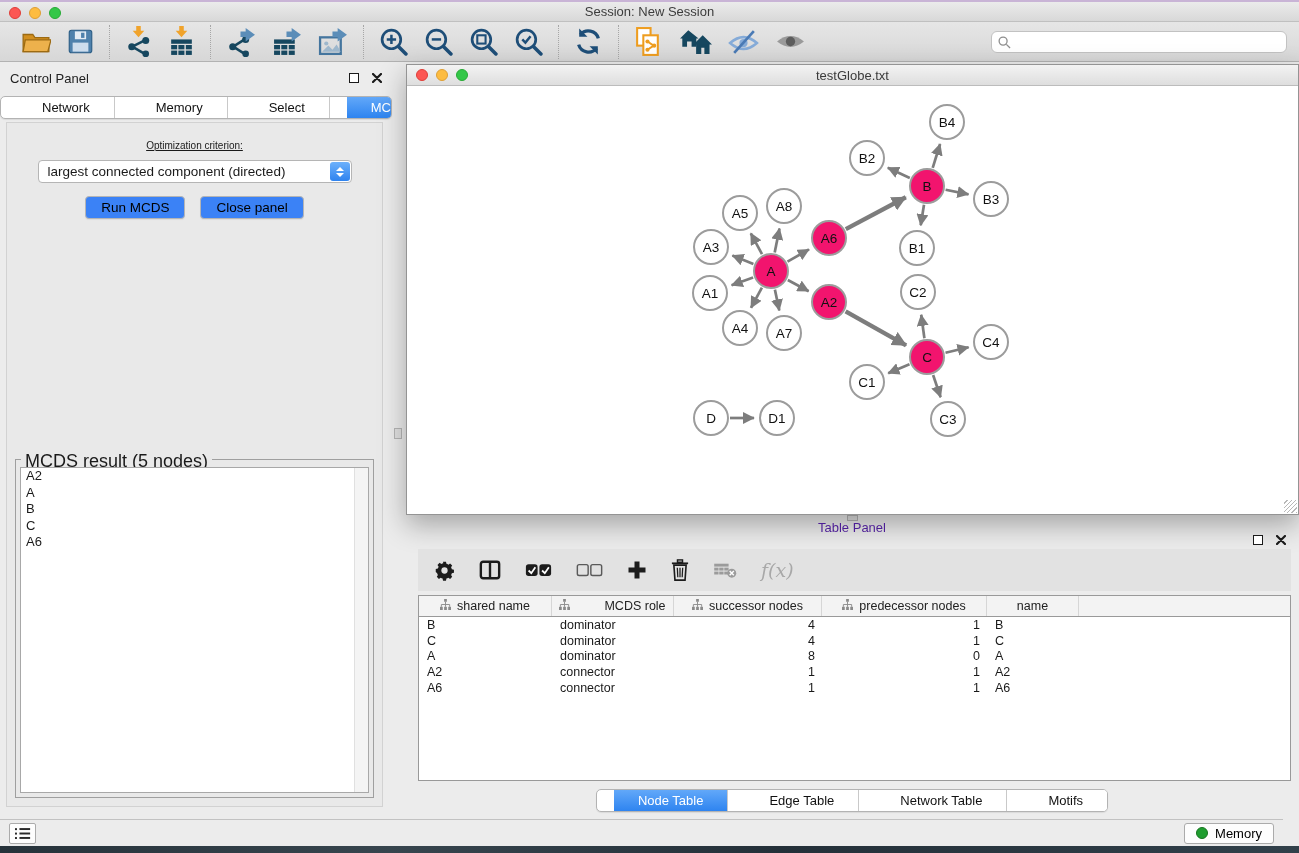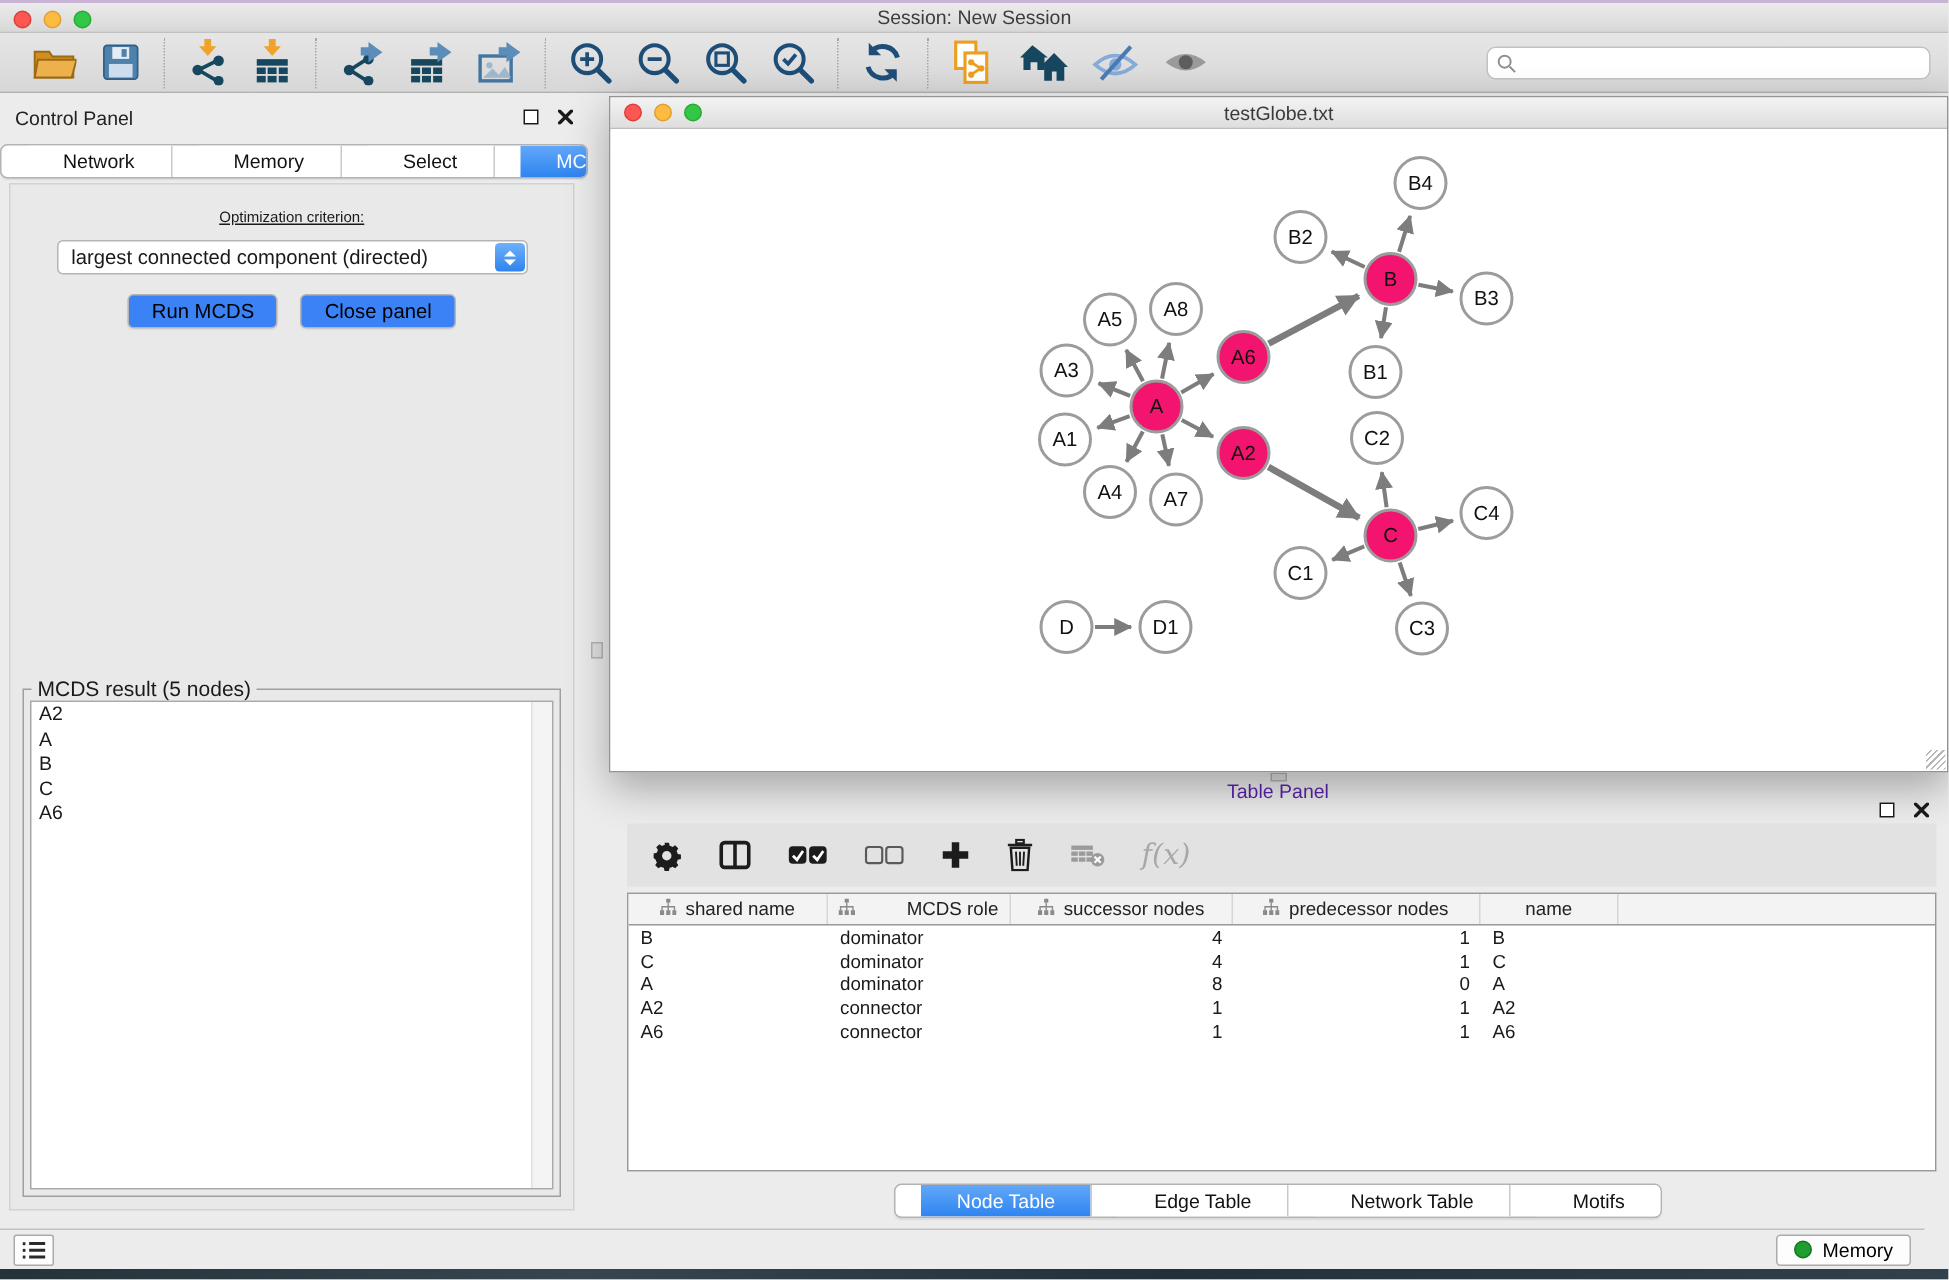--- a/index.html
+++ b/index.html
@@ -36,21 +36,21 @@
   .seg.selected { background:linear-gradient(#62a8f9,#2e84f0); color:#fff; }
   .cp-body { position:absolute; top:57px; left:6px; right:9px; bottom:12px; background:#e9e9e9; border:1px solid #d2d2d2; }
   .crit-label { text-align:center; margin-top:17px; font-size:10px;text-decoration:underline; }
   .combo { position:relative; width:314px; height:23px; margin:9px auto 0; background:#fff; border:1px solid #b5b5b5; border-radius:4px; display:flex; align-items:center; padding-left:9px; font-size:13.5px; cursor:pointer; }
   .combo-step { position:absolute; right:1px; top:1px; width:20px; height:19px; border-radius:3px; background:linear-gradient(#6db1fb,#2f83ef); display:flex; flex-direction:column; align-items:center; justify-content:center; gap:2px; }
   .tri-up { width:0; height:0; border-left:4px solid transparent; border-right:4px solid transparent; border-bottom:4px solid #fff; }
   .tri-dn { width:0; height:0; border-left:4px solid transparent; border-right:4px solid transparent; border-top:4px solid #fff; }
   .btn-row { display:flex; justify-content:center; gap:15px; margin-top:13px; }
   .btn { background:#3b82f6; border:1px solid #b5b5b5; border-radius:4px; padding:3px 15px; font-size:13.5px; cursor:pointer; box-shadow:0 1px 1px rgba(0,0,0,.06); }
   .groupbox { position:absolute; left:8px; right:8px; top:336px; bottom:8px; border:1px solid #9f9f9f; }
-  .gb-title { position:absolute; top:-9px; left:5px; background:#e9e9e9; padding:0 4px; font-size:14px; }
+  .gb-title { position:absolute; top:-9px; left:5px; background:#e9e9e9; padding:0 4px; font-size:18px; }
   .gb-list { position:absolute; left:4px; right:4px; top:7px; bottom:4px; background:#fff; border:1px solid #a8a8a8; overflow:hidden; }
   .gb-scroll { position:absolute; right:0; top:0; bottom:0; width:14px; background:#f4f4f4; border-left:1px solid #e0e0e0; }
   .gb-item { padding:0 5px; height:16.5px; line-height:16.5px; font-size:13px; }
 
   
   .netwin { position:absolute; left:406px; top:64px; width:893px; height:451px; background:#fff; border:1px solid #949494; box-shadow:0 10px 26px rgba(0,0,0,.30); }
   .net-titlebar { height:21px; background:linear-gradient(#f3f3f3,#dedede); border-bottom:1px solid #bcbcbc; display:flex; align-items:center; justify-content:center; color:#3a3a3a; position:relative; }
   .net-titlebar .lights { top:4px; }
   .net-canvas { position:absolute; top:22px; left:0; right:0; bottom:0; background:#fff; }
   .grip { position:absolute; right:1px; bottom:1px; width:13px; height:13px; background:repeating-linear-gradient(135deg,transparent 0 2px,#b8b8b8 2px 3px); }

